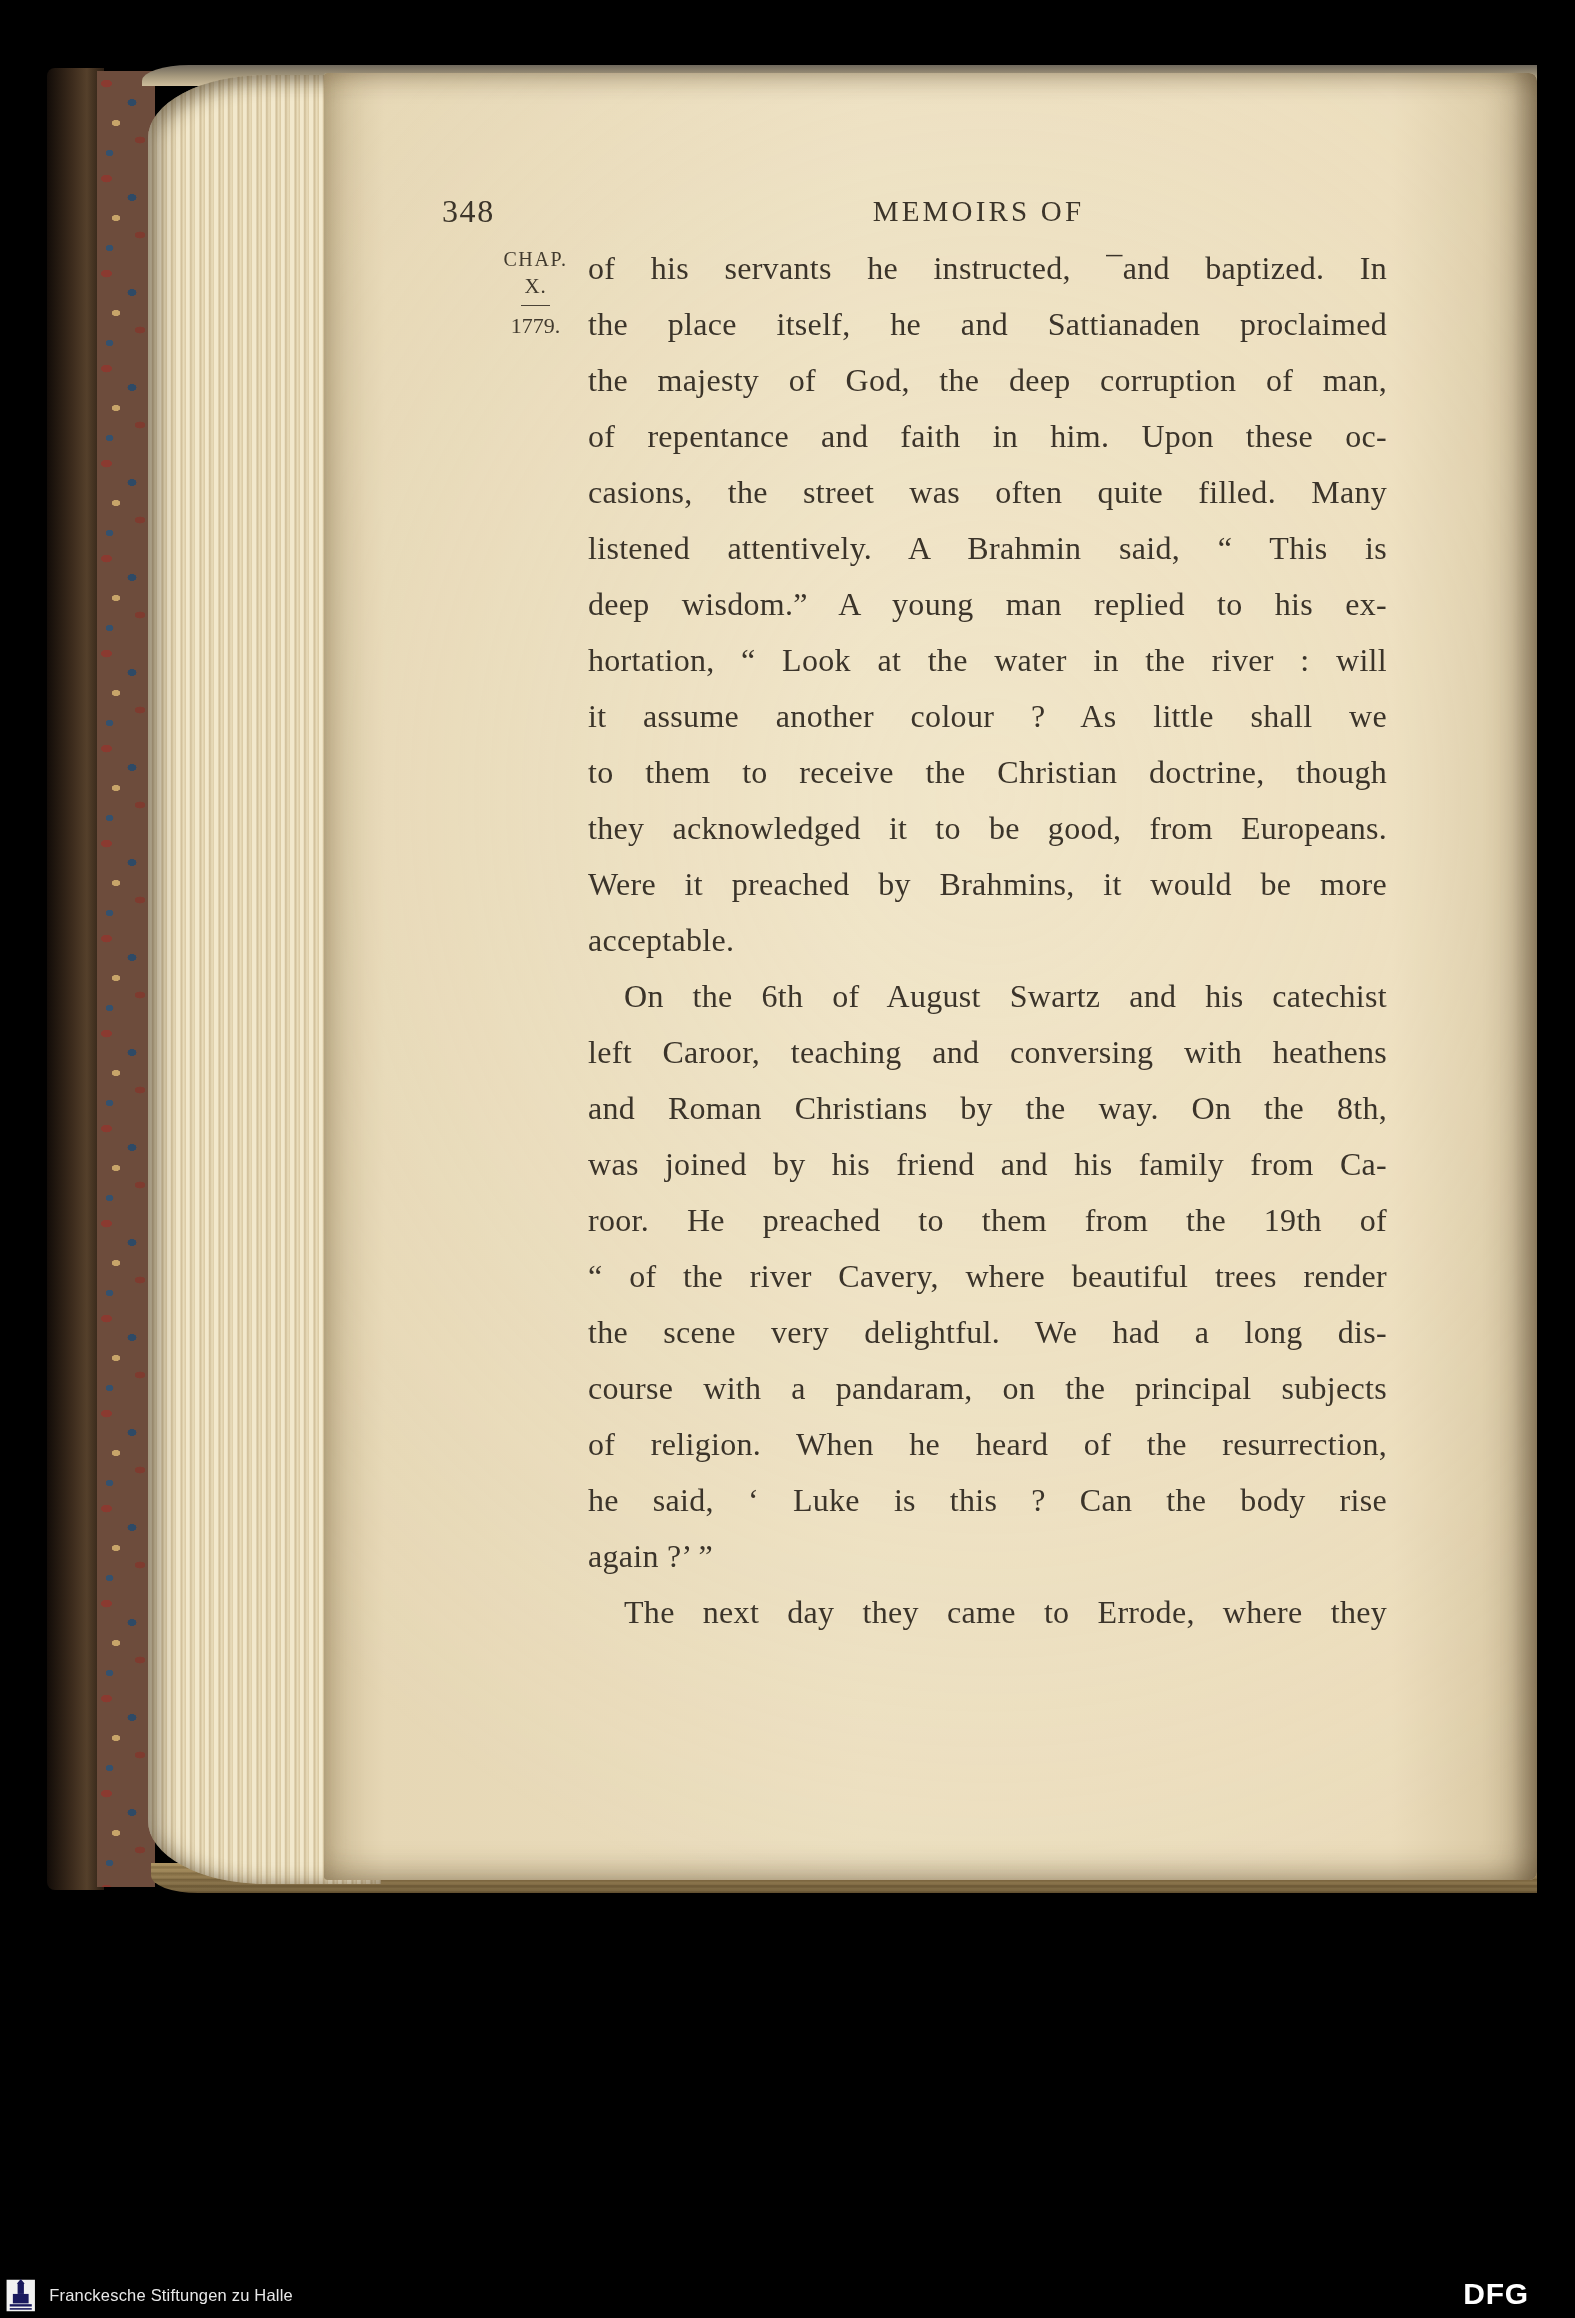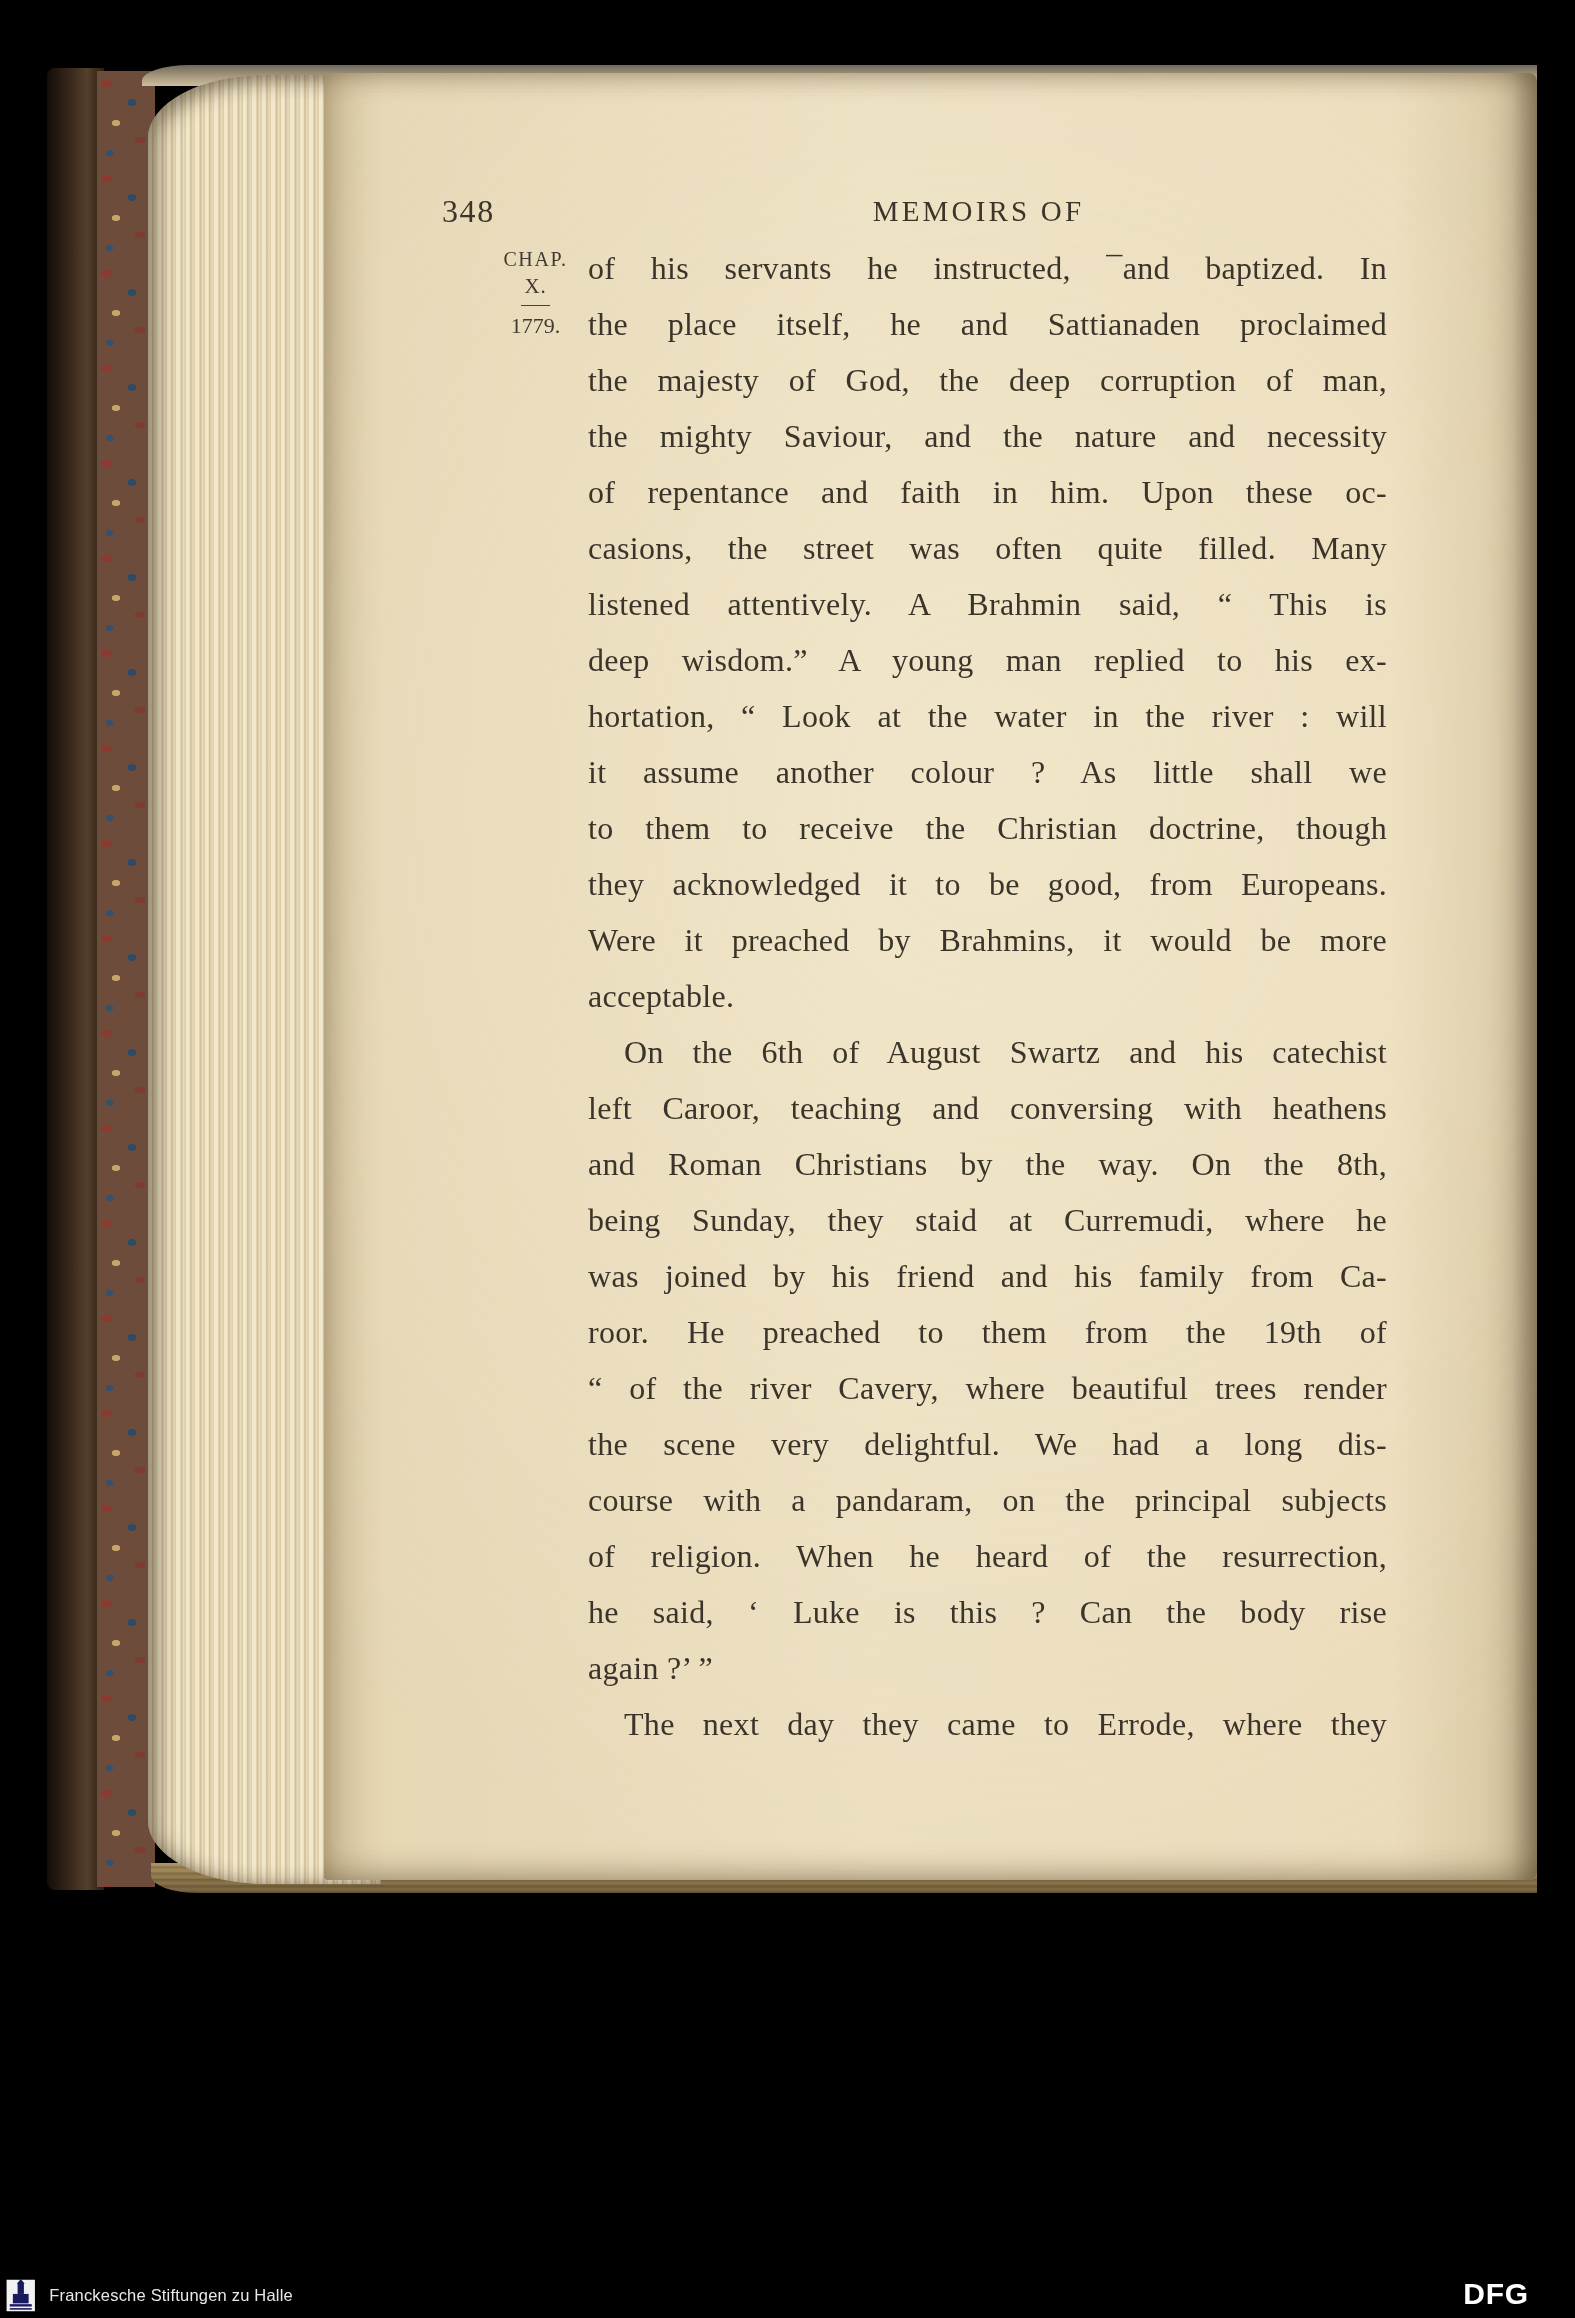--- a/index.html
+++ b/index.html
@@ -98,35 +98,33 @@
     <div class="margin-notes">
       <div class="margin-chap">CHAP.</div>
       <div><span class="margin-numeral">X.</span></div>
       <div class="margin-year">1779.</div>
     </div>
 
     <div class="body-text">
         <div class="line">of his servants he instructed, ¯and baptized. In</div>
         <div class="line">the place itself, he and Sattianaden proclaimed</div>
         <div class="line">the majesty of God, the deep corruption of man,</div>
-        <div class="line">the mighty Saviour, and the nature and necessity</div>
         <div class="line">of repentance and faith in him. Upon these oc-</div>
         <div class="line">casions, the street was often quite filled. Many</div>
         <div class="line">listened attentively. A Brahmin said, “ This is</div>
         <div class="line">deep wisdom.” A young man replied to his ex-</div>
         <div class="line">hortation, “ Look at the water in the river : will</div>
         <div class="line">it assume another colour ? As little shall we</div>
         <div class="line">to them to receive the Christian doctrine, though</div>
         <div class="line">they acknowledged it to be good, from Europeans.</div>
         <div class="line">Were it preached by Brahmins, it would be more</div>
         <div class="line last">acceptable.</div>
         <div class="line indent">On the 6th of August Swartz and his catechist</div>
         <div class="line">left Caroor, teaching and conversing with heathens</div>
         <div class="line">and Roman Christians by the way. On the 8th,</div>
-        <div class="line">being Sunday, they staid at Curremudi, where he</div>
         <div class="line">was joined by his friend and his family from Ca-</div>
         <div class="line">roor. He preached to them from the 19th of</div>
         <div class="line">“ of the river Cavery, where beautiful trees render</div>
         <div class="line">the scene very delightful. We had a long dis-</div>
         <div class="line">course with a pandaram, on the principal subjects</div>
         <div class="line">of religion. When he heard of the resurrection,</div>
         <div class="line">he said, ‘ Luke is this ? Can the body rise</div>
         <div class="line last">again ?’ ”</div>
         <div class="line indent">The next day they came to Errode, where they</div>
       </div>

